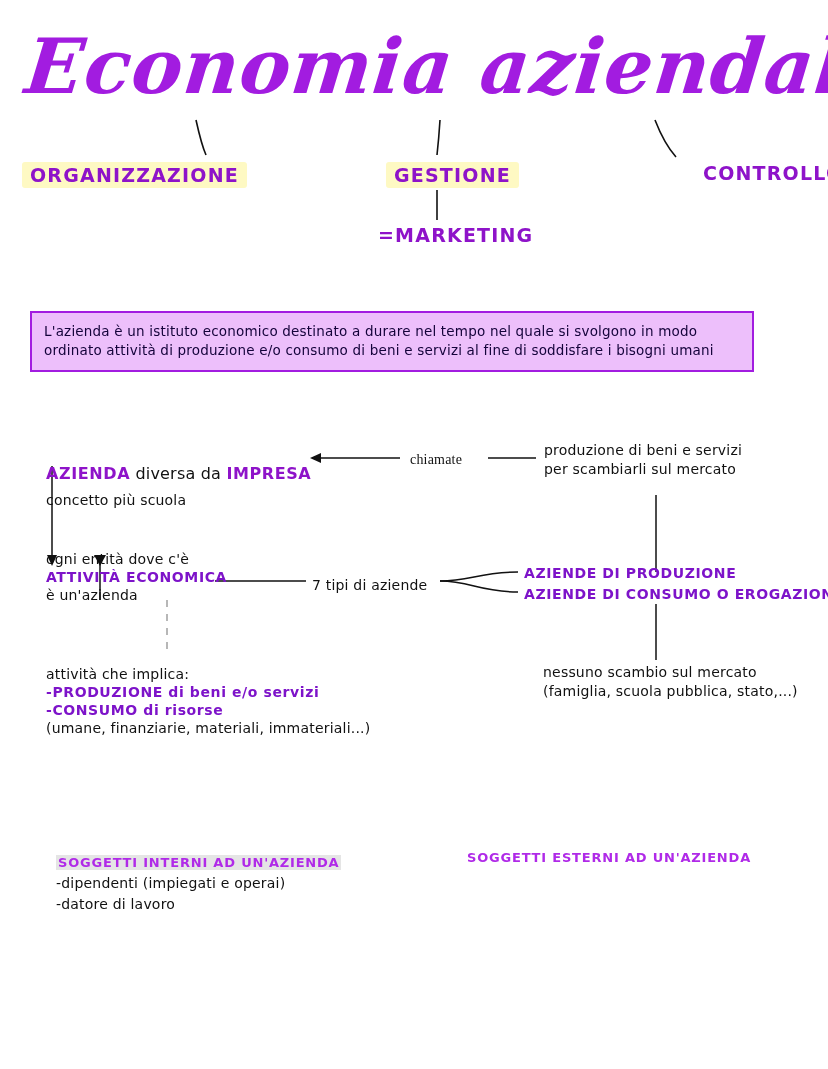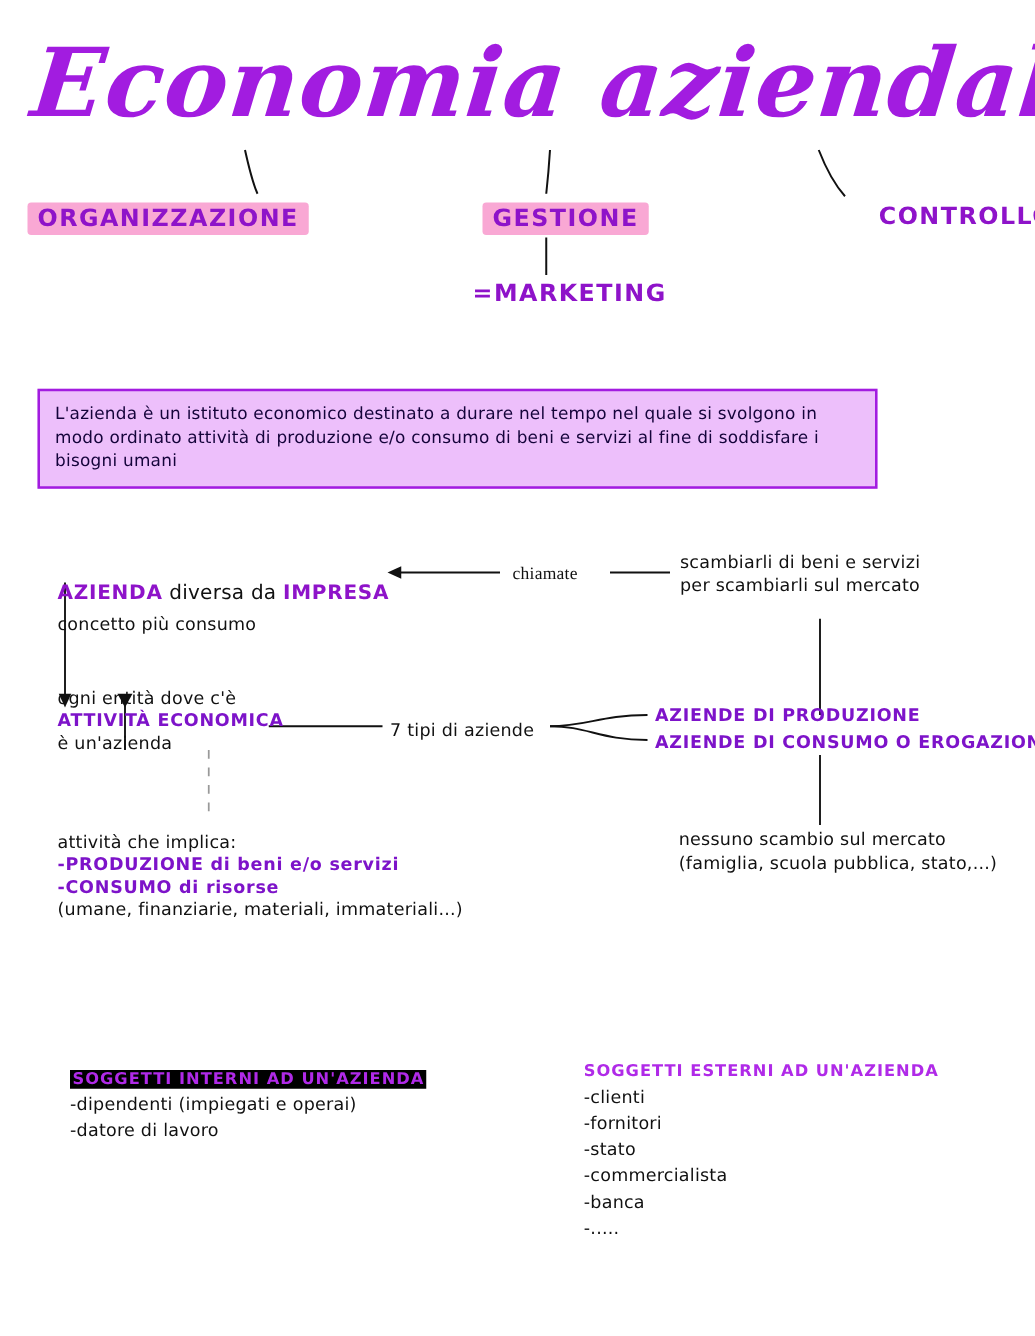--- a/index.html
+++ b/index.html
@@ -40,34 +40,34 @@
   
   .branch {
     font-family: "DejaVu Sans", sans-serif;
     font-weight: 700;
     font-size: 19px;
     letter-spacing: 1.2px;
     color: #8e13c9;
     white-space: nowrap;
   }
   .branch.hl {
-    background: #f9a8d4;
+    background: #fef9c3;
     padding: 2px 8px;
     border-radius: 3px;
   }
   #branch-organizzazione { left: 22px;  top: 162px; }
   #branch-gestione       { left: 386px; top: 162px; }
   #branch-controllo      { left: 660px; top: 162px; margin-left: 43px; }
   #branch-marketing      { left: 378px; top: 224px; font-size: 19px; }
 
   
   #definition-box {
     left: 30px;
     top: 311px;
-    width: 672px;
+    width: 724px;
     box-sizing: border-box;
     border: 2px solid #a21ce0;
     background: #edbffb;
     padding: 9px 12px 10px 12px;
     color: #14033a;
     font-size: 13.5px;
     line-height: 19px;
     letter-spacing: 0.2px;
   }
 
@@ -97,21 +97,21 @@
   #list-interni { left: 56px;  top: 852px; }
   #list-esterni { left: 467px; top: 850px; }
   .list-head {
     font-weight: 700;
     font-size: 13px;
     letter-spacing: 0.8px;
     color: #b02ae8;
     margin-bottom: 3px;
     white-space: nowrap;
   }
-  .list-head.shade { background: #000000; display: inline-block; padding: 0 2px; }
+  .list-head.shade { background: #e5e5e5; display: inline-block; padding: 0 2px; }
   .list-items {
     font-size: 14px;
     line-height: 21px;
     letter-spacing: 0.2px;
     color: #111111;
     white-space: nowrap;
   }
 
   
   #connectors {
@@ -163,32 +163,32 @@
   <div class="abs branch hl" id="branch-gestione">GESTIONE</div>
   <div class="abs branch" id="branch-controllo">CONTROLLO</div>
   <div class="abs branch" id="branch-marketing">=MARKETING</div>
 
   <div class="abs" id="definition-box">L'azienda è un istituto economico destinato a durare nel tempo nel quale si svolgono in modo ordinato attività di produzione e/o consumo di beni e servizi al fine di soddisfare i bisogni umani</div>
 
   <div class="abs txt" id="lbl-azienda">
     <span class="purple">AZIENDA</span><span> diversa da </span><span class="purple">IMPRESA</span>
   </div>
 
-  <div class="abs txt" id="lbl-concetto">concetto più consumo</div>
+  <div class="abs txt" id="lbl-concetto">concetto più scuola</div>
 
   <div class="abs txt" id="lbl-ogni-entita">
     <div>ogni entità dove c'è</div>
     <div class="violet">ATTIVITÀ ECONOMICA</div>
     <div>è un'azienda</div>
   </div>
 
   <div class="abs txt" id="lbl-chiamate">chiamate</div>
 
   <div class="abs txt" id="lbl-prevale">
-    <div>scambiarli di beni e servizi</div>
+    <div>produzione di beni e servizi</div>
     <div>per scambiarli sul mercato</div>
   </div>
 
   <div class="abs txt" id="lbl-2tipi">7 tipi di aziende</div>
 
   <div class="abs txt" id="lbl-tipi-list">
     <div class="violet">AZIENDE DI PRODUZIONE</div>
     <div class="violet">AZIENDE DI CONSUMO O EROGAZIONE</div>
   </div>
 
@@ -205,21 +205,15 @@
   </div>
 
   <div class="abs" id="list-interni">
     <div class="list-head shade">SOGGETTI INTERNI AD UN'AZIENDA</div>
     <div class="list-items" style="white-space: pre;">-dipendenti (impiegati e operai)
 -datore di lavoro</div>
   </div>
 
   <div class="abs" id="list-esterni">
     <div class="list-head">SOGGETTI ESTERNI AD UN'AZIENDA</div>
-    <div class="list-items" style="white-space: pre;">-clienti
--fornitori
--stato
--commercialista
--banca
--.....</div>
   </div>
 
 </div>
 
 </body></html>

